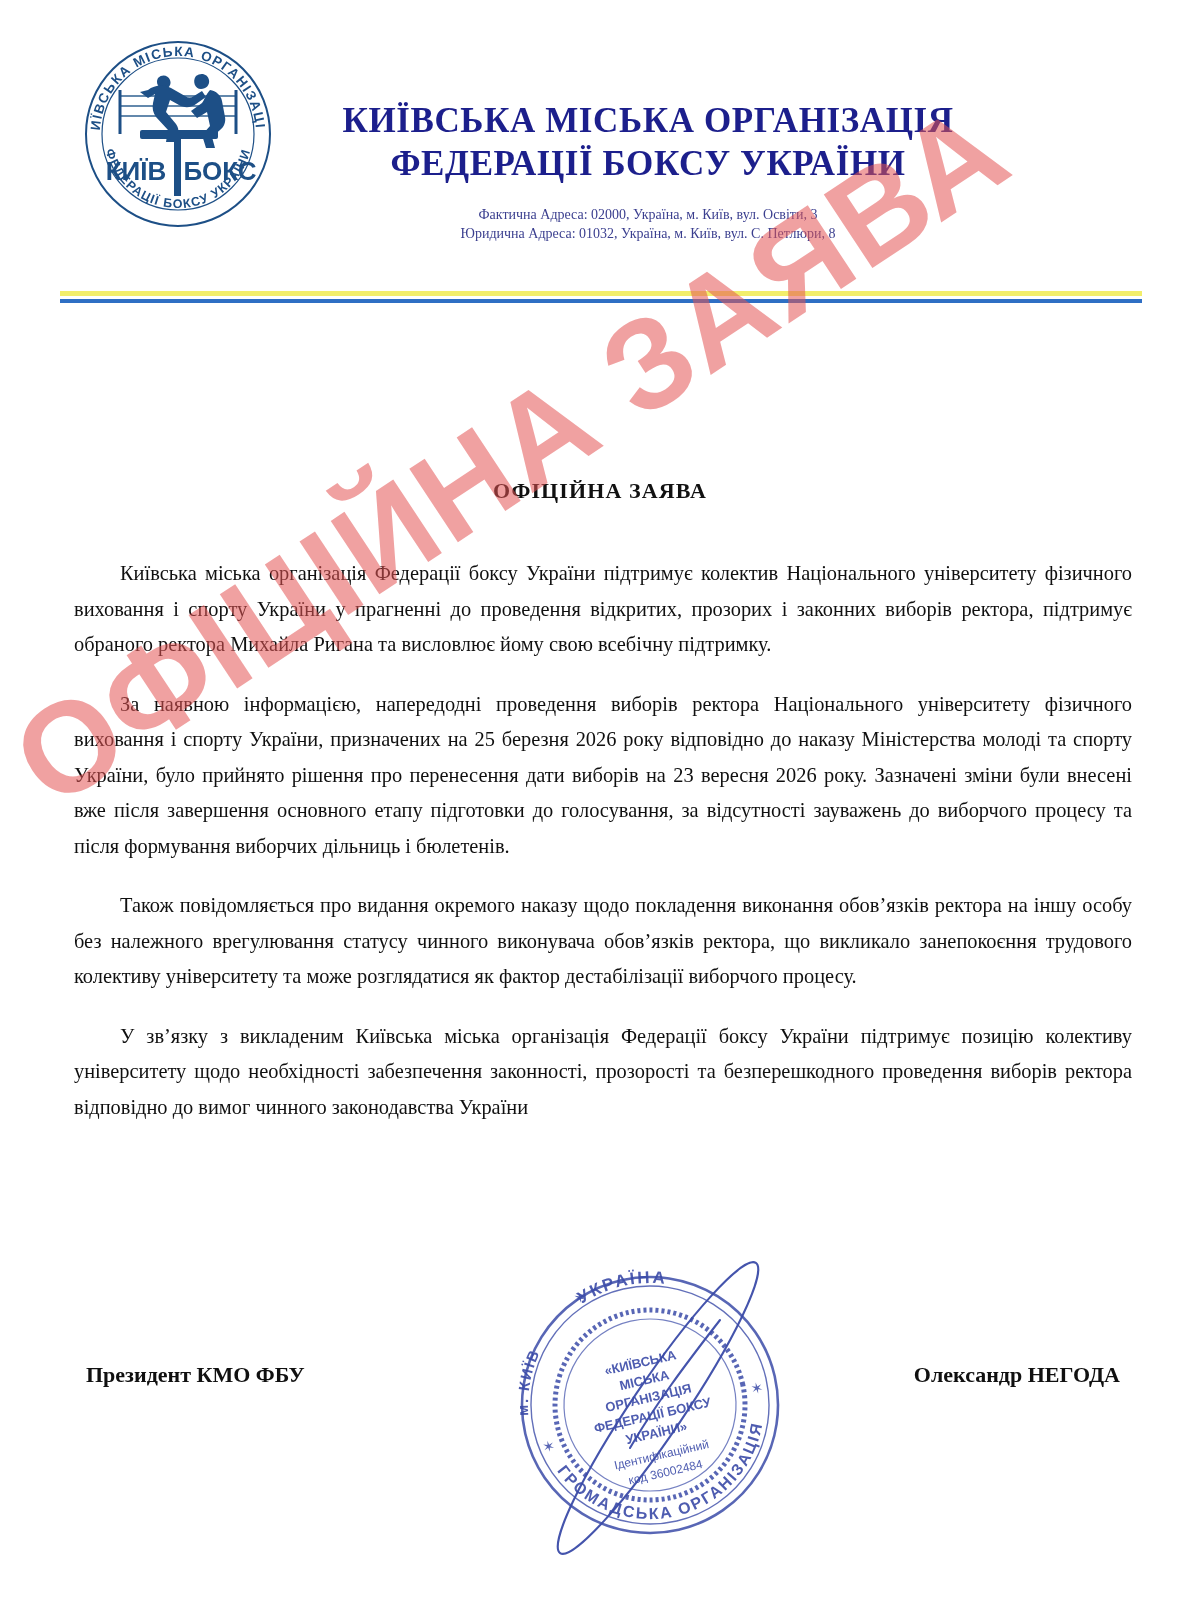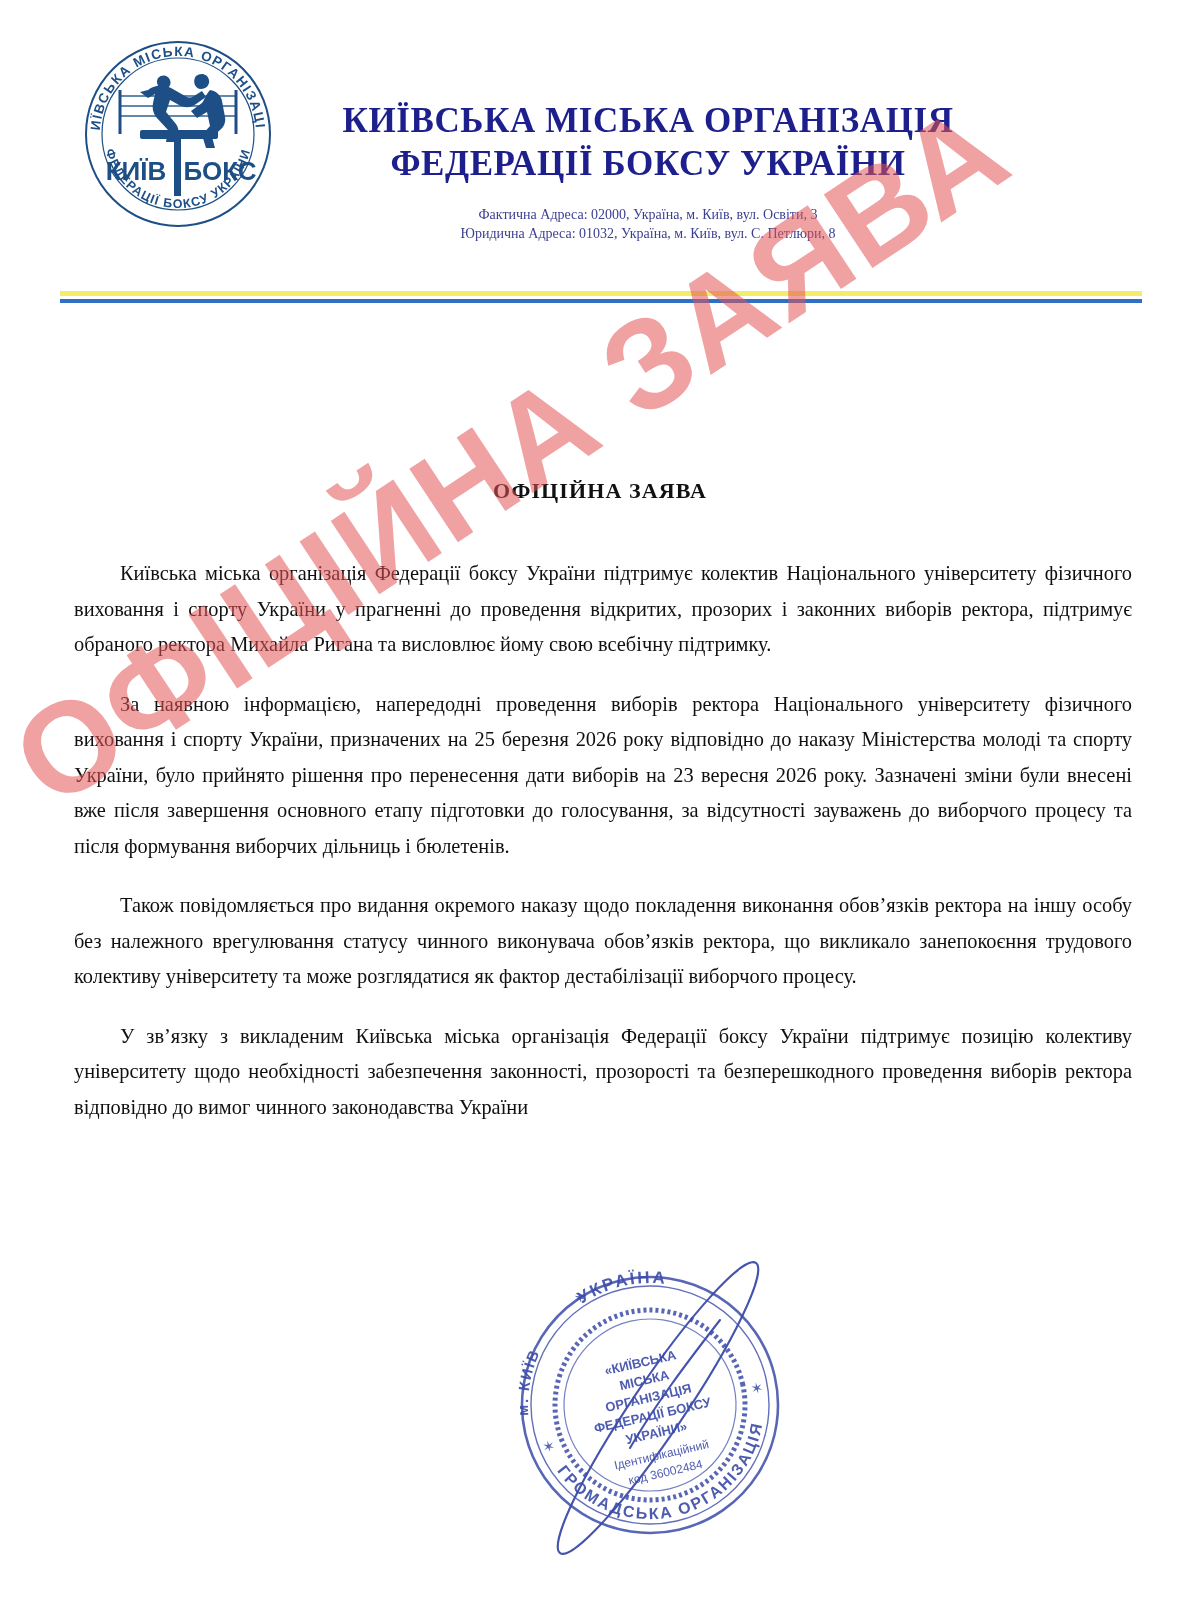--- a/index.html
+++ b/index.html
@@ -293,19 +293,23 @@
           </g>
         </g>
 
         <g fill="none" stroke="#3b4ba8" stroke-width="2.1" opacity="0.95" stroke-linecap="round">
           <ellipse cx="178" cy="218" rx="175" ry="26" transform="rotate(-56 178 218)"></ellipse>
           <path d="M240 130 C 205 175, 175 215, 150 258"></path>
         </g>
       </svg>
     </div>
 
+    <div class="sig-line">
+      <span class="sig-role">Президент КМО ФБУ</span>
+      <span class="sig-name">Олександр НЕГОДА</span>
+    </div>
   </div>
 
   <div class="watermark">
     <div class="watermark-text">ОФІЦІЙНА ЗАЯВА</div>
   </div>
 
 </div>
 
 </body></html>

